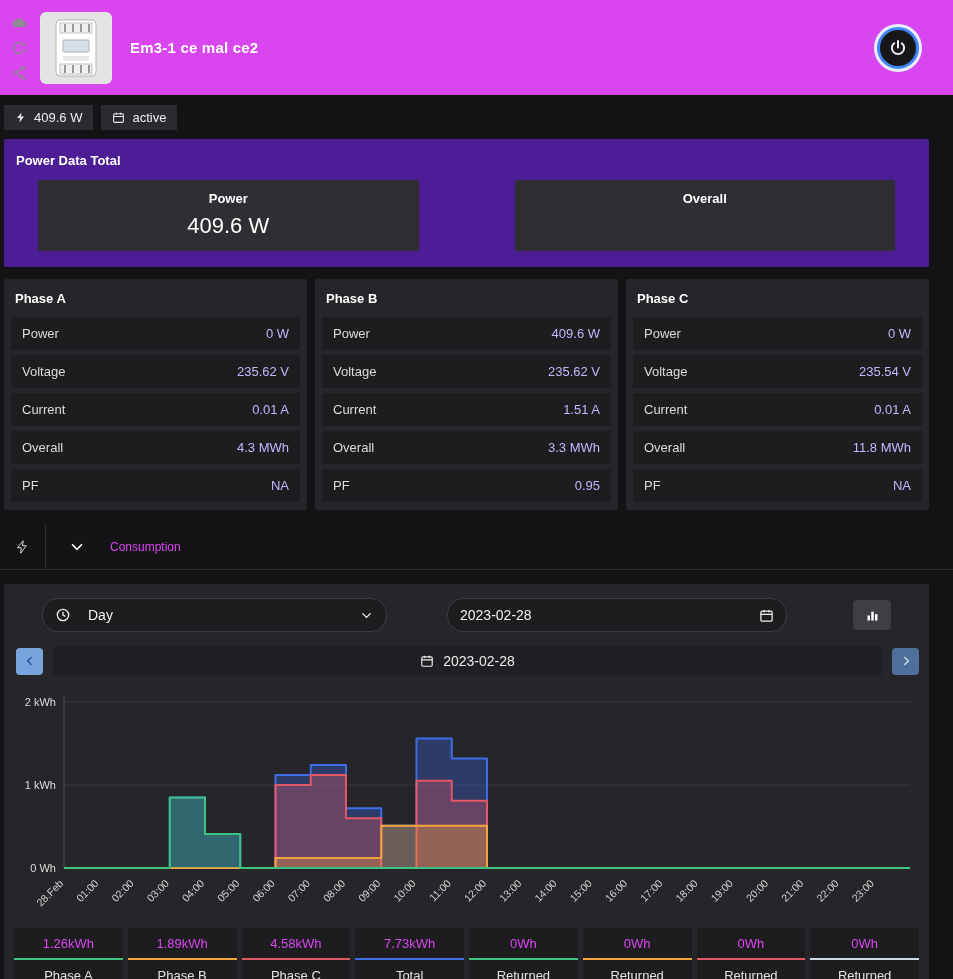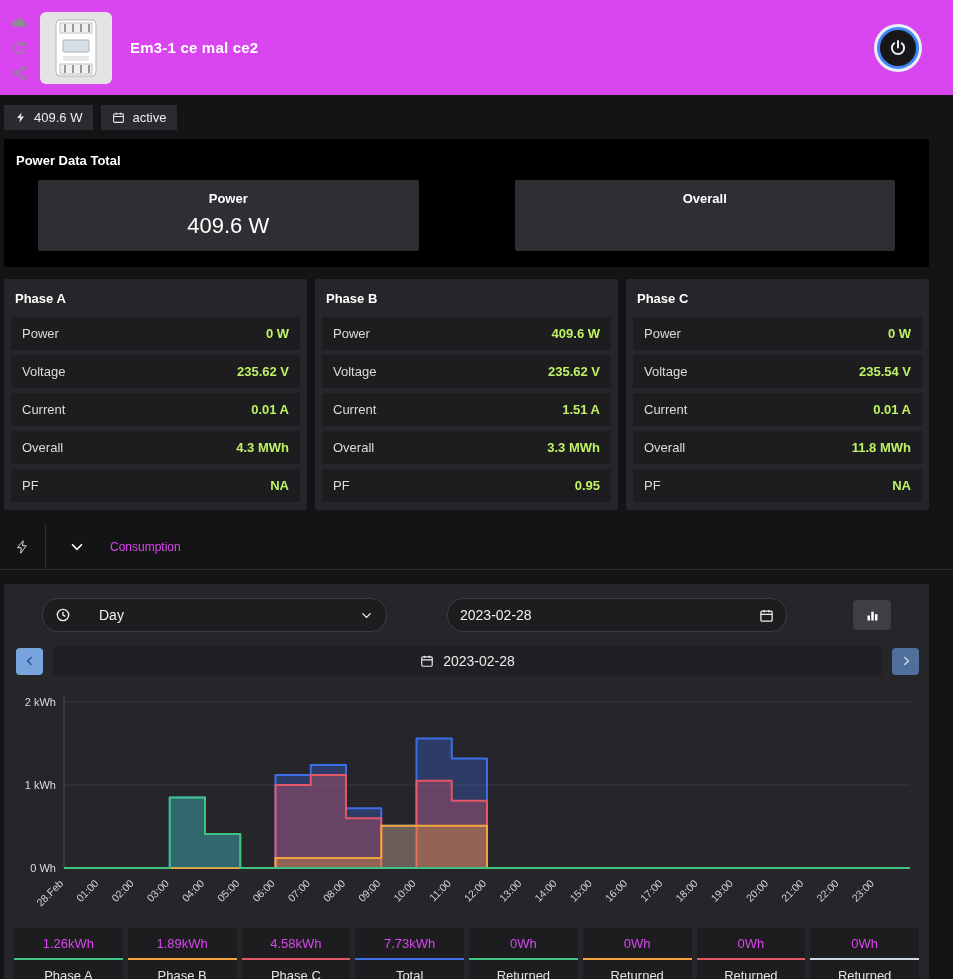--- a/index.html
+++ b/index.html
@@ -60,21 +60,21 @@
     display: flex; align-items: center; gap: 7px;
     background: #2b2b2f;
     padding: 5px 11px;
     font-size: 13px;
     color: #ededed;
   }
   .chip svg { color: #e8e8e8; }
 
   
   .card {
-    background: #000000;
+    background: #4c1d95;
     margin: 0 24px 10px 4px;
     border-radius: 2px;
   }
   .pd-card { padding: 10px 0 16px 0; }
   .pd-title { font-size: 13px; font-weight: bold; padding: 4px 0 12px 12px; }
   .pd-boxes { display: flex; justify-content: space-around; padding: 0 34px; gap: 96px; }
   .pd-box {
     flex: 1;
     background: #2f2f33;
     border-radius: 2px;
@@ -90,21 +90,21 @@
   .phase-title { font-size: 13px; font-weight: bold; padding: 3px 3px 11px 4px; }
   .phase-row {
     display: flex; justify-content: space-between; align-items: center;
     background: #1d1d20;
     padding: 9px 11px;
     margin-bottom: 5px;
     font-size: 13px;
   }
   .phase-row:last-child { margin-bottom: 0; }
   .row-label { color: #dcdcdc; }
-  .row-value { color: #bef264; font-weight: bold; }
+  .row-value { color: #c4b5fd; }
 
   
   .section-header {
     display: flex; align-items: center;
     height: 46px;
     margin-top: 14px;
     border-bottom: 1px solid #2d2d31;
   }
   .sh-bolt {
     width: 46px; height: 100%;
@@ -121,21 +121,21 @@
     margin: 14px 24px 0 4px;
     border-radius: 2px;
     padding-bottom: 12px;
   }
   .controls {
     display: flex; align-items: center;
     padding: 14px 38px 10px 38px;
     gap: 60px;
   }
   .select-box, .date-box {
-    display: flex; align-items: center; gap: 28px;
+    display: flex; align-items: center; gap: 17px;
     background: #1d1d20;
     border: 1px solid #3b3b41;
     border-radius: 16px;
     height: 34px;
     padding: 0 12px;
     font-size: 14px;
     color: #f0f0f0;
     cursor: pointer;
   }
   .select-box { width: 345px; }

